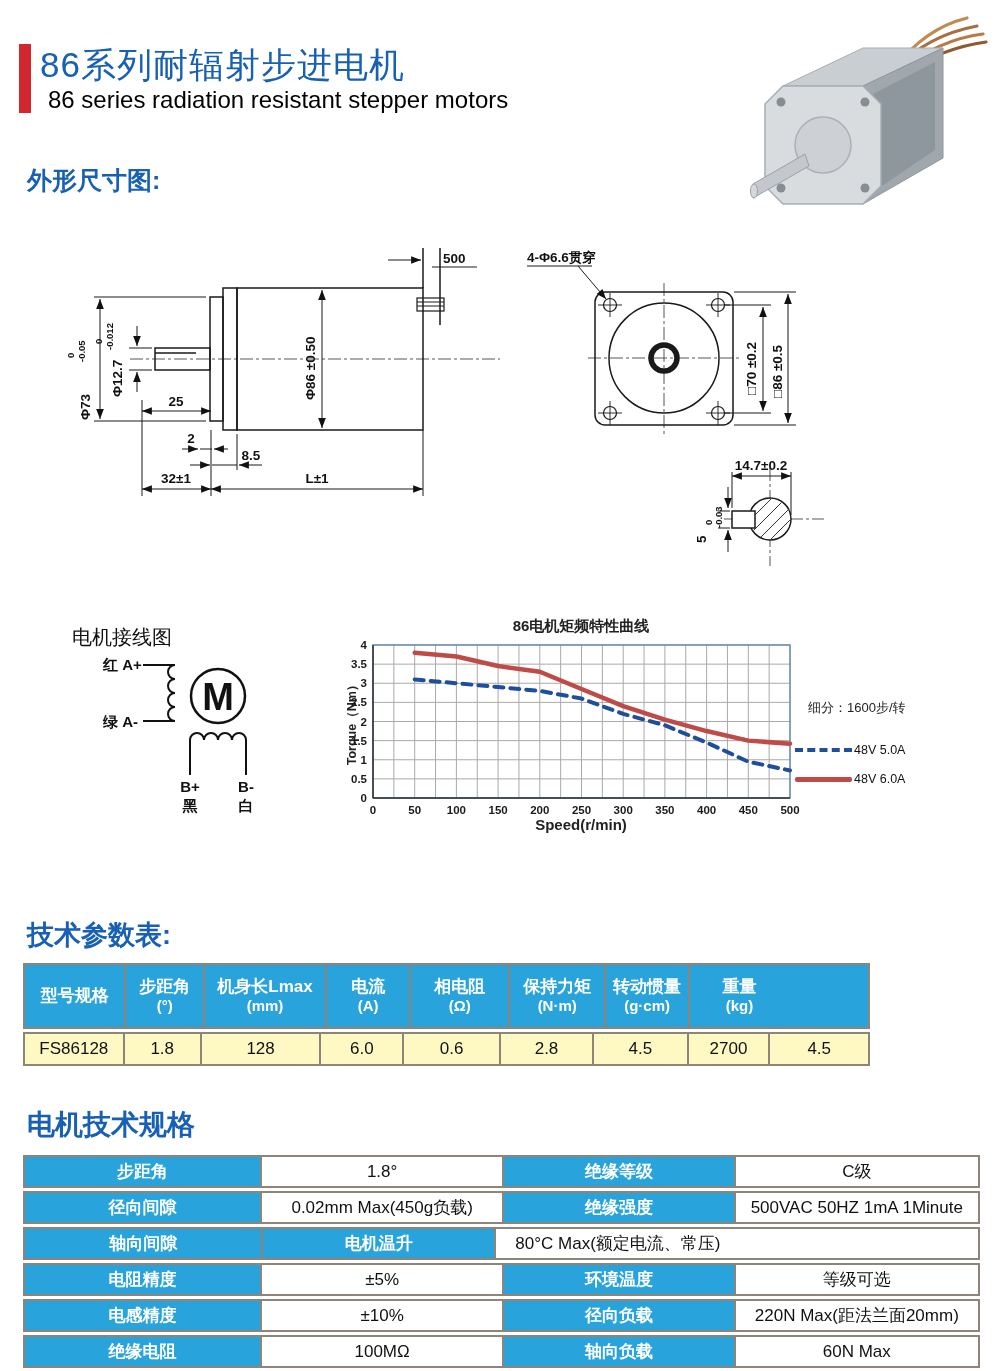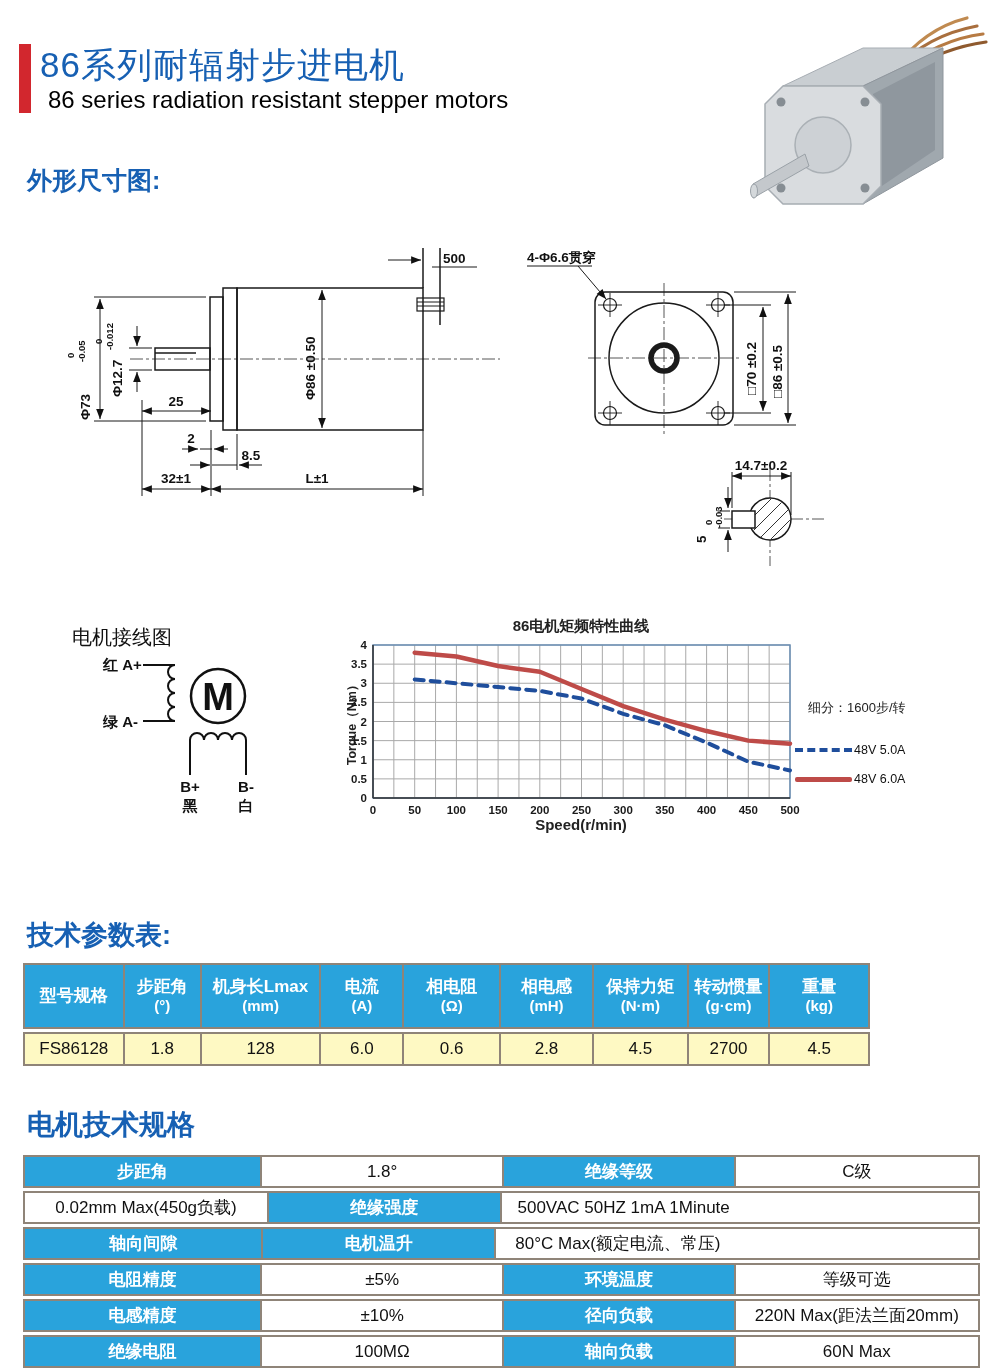--- a/index.html
+++ b/index.html
@@ -361,24 +361,20 @@
         <span class="ph2">(mm)</span>
       </div>
     <div class="cell c3">
         <span>电流</span>
         <span class="ph2">(A)</span>
       </div>
     <div class="cell c4">
         <span>相电阻</span>
         <span class="ph2">(Ω)</span>
       </div>
-    <div class="cell c5">
-        <span>相电感</span>
-        <span class="ph2">(mH)</span>
-      </div>
     <div class="cell c6">
         <span>保持力矩</span>
         <span class="ph2">(N·m)</span>
       </div>
     <div class="cell c7">
         <span>转动惯量</span>
         <span class="ph2">(g·cm)</span>
       </div>
     <div class="cell c8">
         <span>重量</span>
@@ -401,20 +397,21 @@
 <div class="abs sec-heading h-spec">电机技术规格</div>
 
 <div class="abs stable">
   <div class="srow">
     <div class="scell lbl s0">步距角</div>
     <div class="scell s1">1.8°</div>
     <div class="scell lbl s2">绝缘等级</div>
     <div class="scell s3">C级</div>
   </div>
   <div class="srow">
+    <div class="scell lbl s0">径向间隙</div>
     <div class="scell s1">0.02mm Max(450g负载)</div>
     <div class="scell lbl s2">绝缘强度</div>
     <div class="scell s3">500VAC 50HZ 1mA 1Minute</div>
   </div>
   <div class="srow">
     <div class="scell lbl s0">轴向间隙</div>
     <div class="scell lbl s2">电机温升</div>
     <div class="scell s3">80°C Max(额定电流、常压)</div>
   </div>
   <div class="srow">

